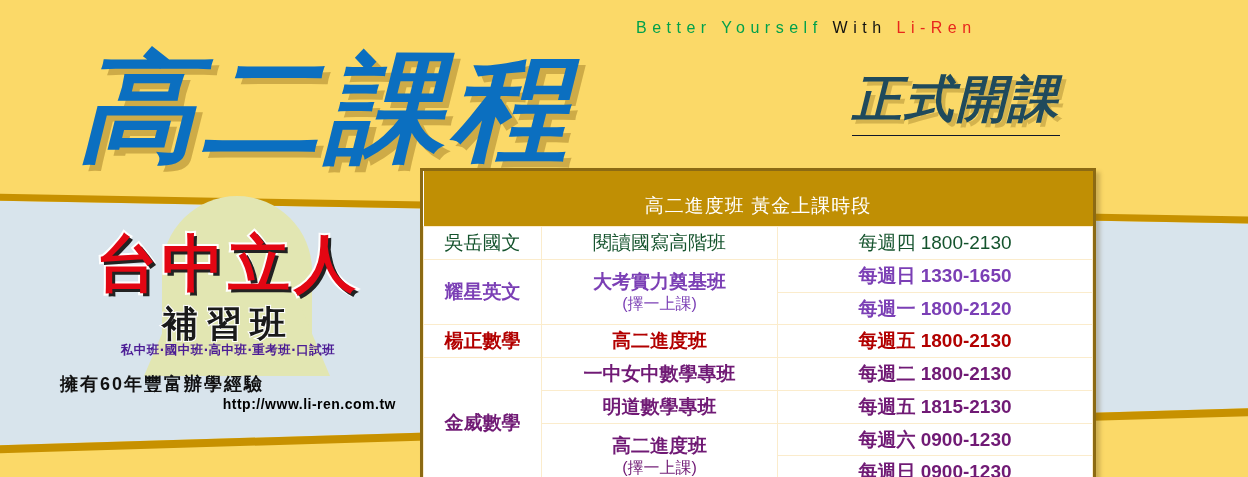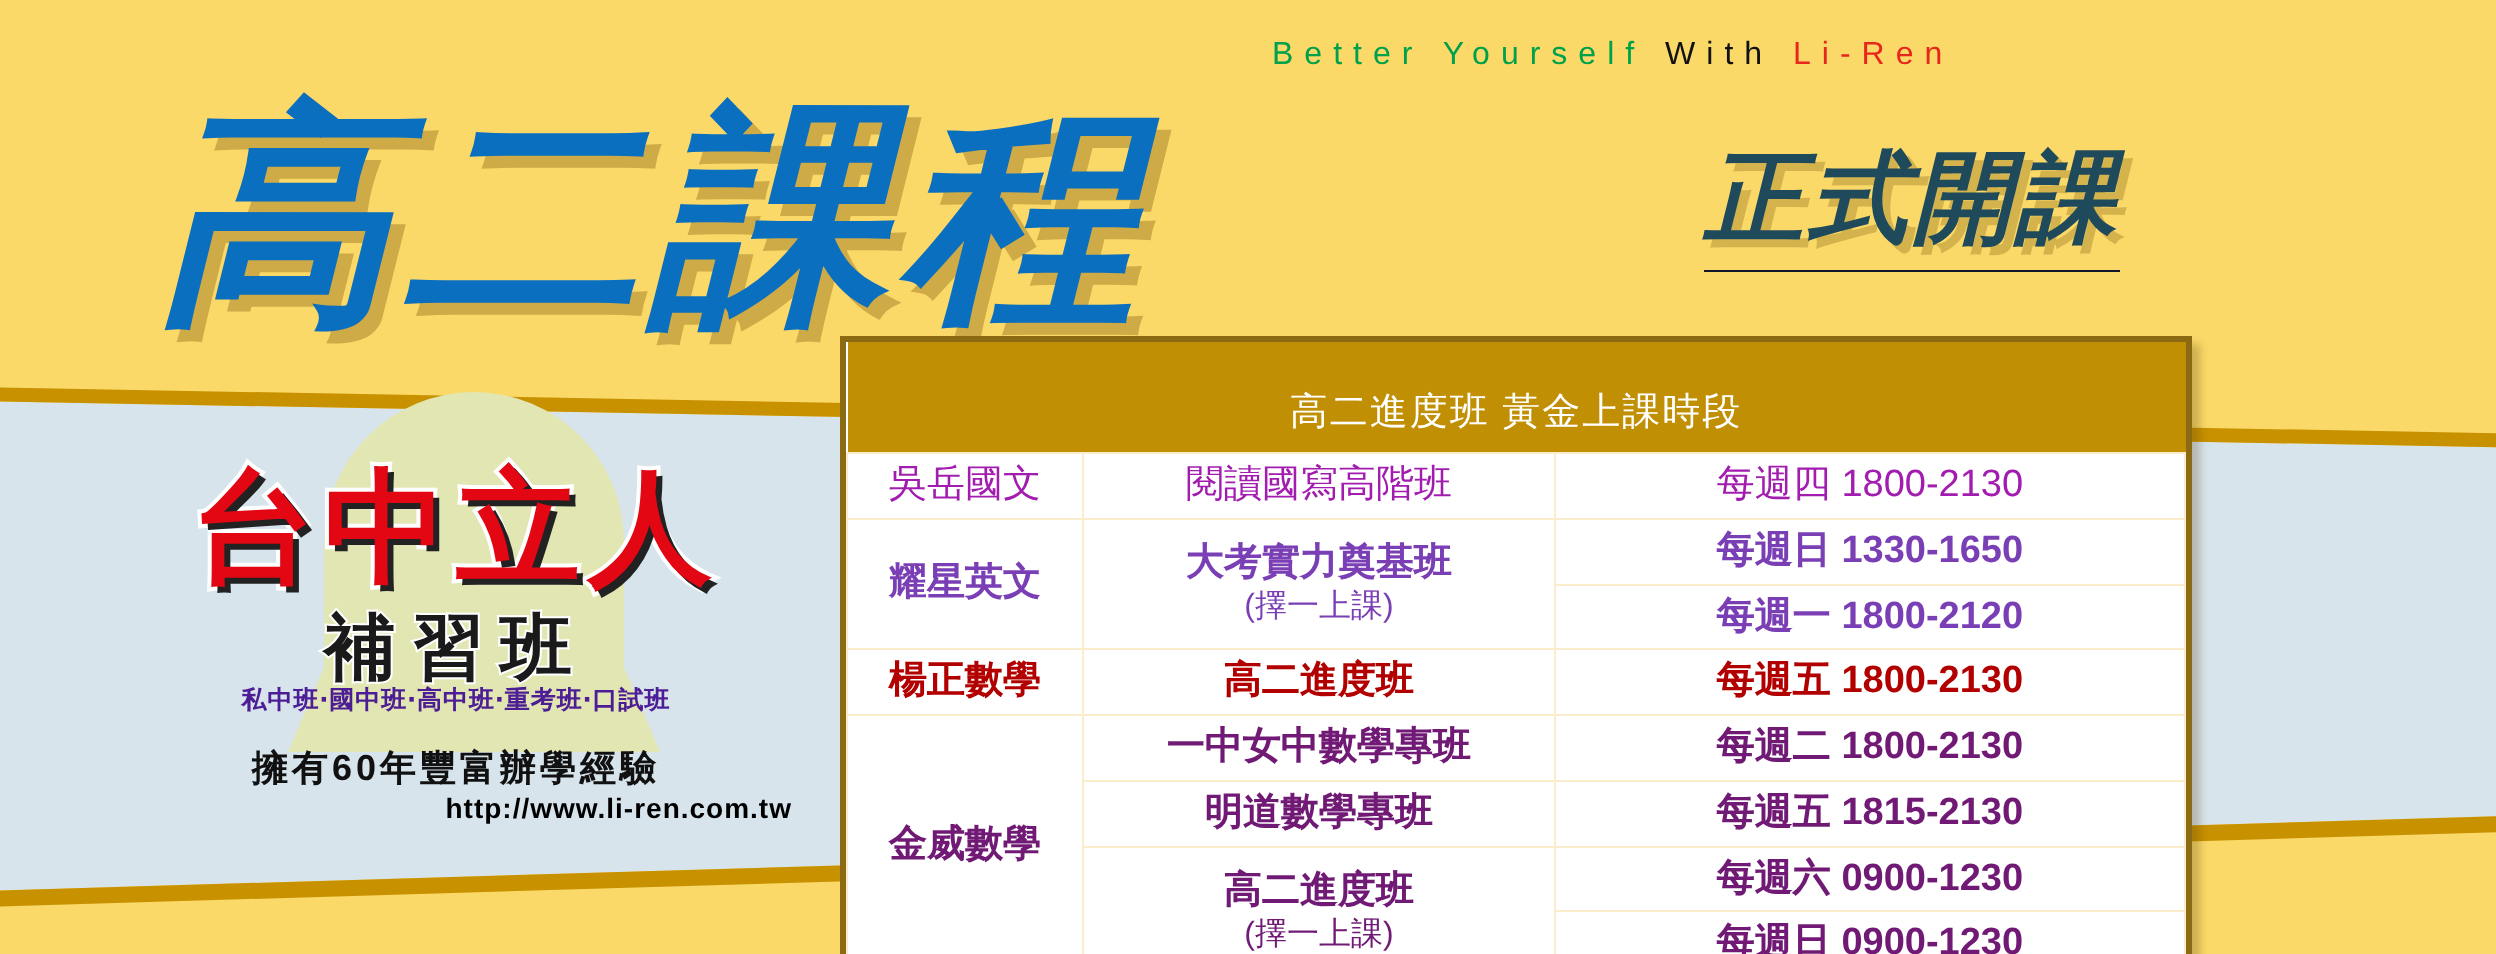--- a/index.html
+++ b/index.html
@@ -130,21 +130,21 @@
     text-align: center;
     font-size: 12.5px;
     font-weight: bold;
     color: #4c1d95;
     letter-spacing: 0.5px;
     white-space: nowrap;
   }
   .logo-exp {
     position: absolute; left: 8px; top: 176px;
     width: 336px;
-    text-align: center;
+    text-align: left;
     font-size: 18px;
     font-weight: bold;
     color: #111;
     letter-spacing: 2px;
     white-space: nowrap;
   }
   .logo-url {
     position: absolute; left: 8px; top: 200px;
     width: 336px;
     text-align: right;
@@ -185,21 +185,21 @@
     padding: 4px 6px;
     line-height: 1.25;
     white-space: nowrap;
   }
   td.c-teacher { width: 118px; font-weight: bold; }
   td.c-course  { width: 236px; font-weight: bold; }
   td.c-time    { font-weight: bold; text-align: right; padding-right: 42px; }
   td.plain     { font-weight: normal; }
   .sub-note { font-size: 16px; display: block; font-weight: normal; }
 
-  .cl-black  { color: #a21caf; }
+  .cl-black  { color: #14532d; }
   .cl-purple { color: #7b3fb5; }
   .cl-red    { color: #b20000; }
   .cl-green  { color: #701a75; }
   .cl-blue   { color: #1b9bd8; }
 </style>
 </head>
 <body>
 
 <div id="stage">
 

